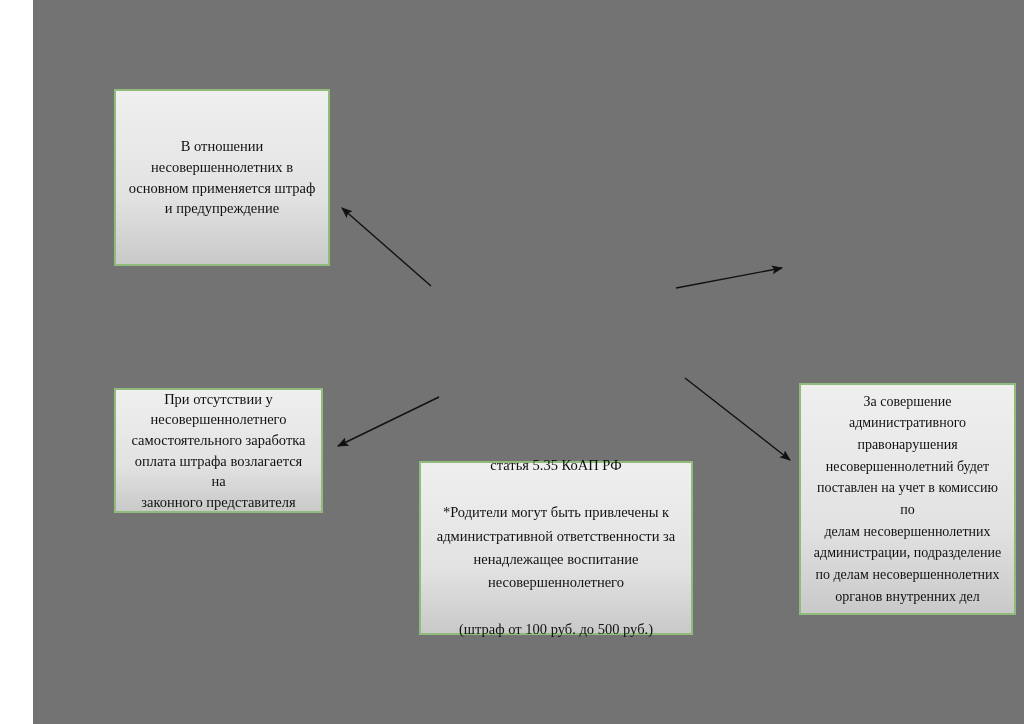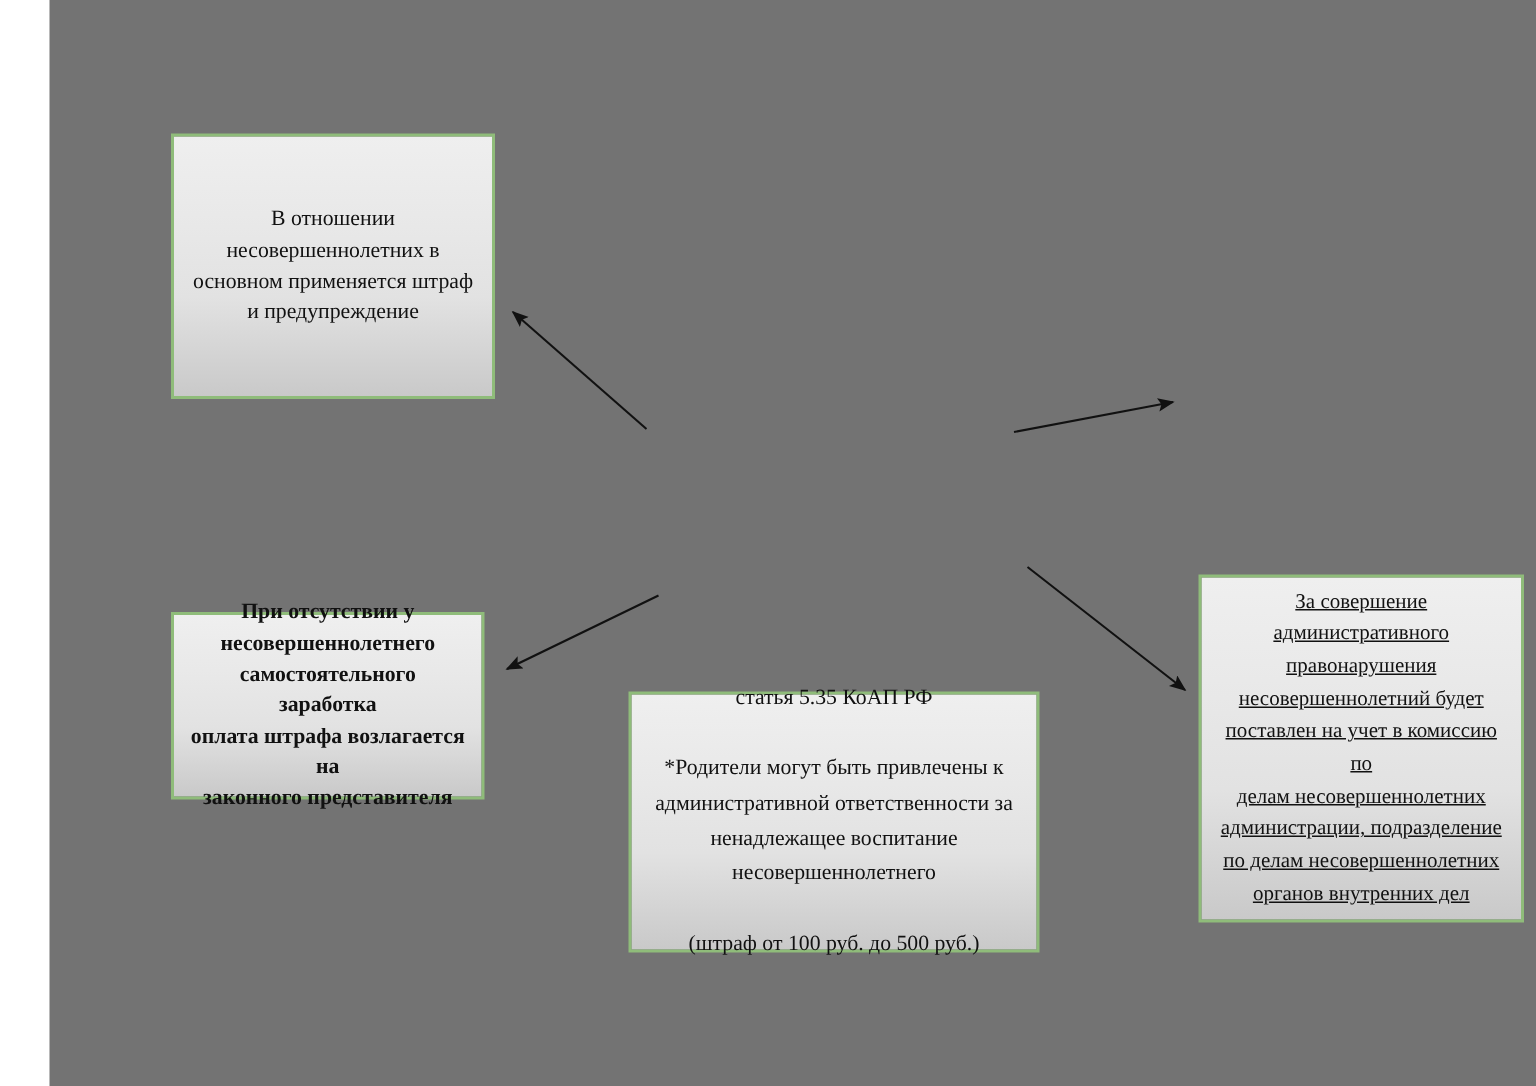--- a/index.html
+++ b/index.html
@@ -35,23 +35,23 @@
     width: 100%;
     white-space: pre-line;
   }
   .node-center {
     border: 3px solid #f5c431;
     background: linear-gradient(to bottom, #ececec 0%, #e6e6e6 40%, #dcdcdc 62%, #bcbcbc 100%);
   }
   .n-top-left    { left: 81px;  top: 89px;  width: 216px; height: 177px; font-size: 14.5px; }
   .n-top-right   { left: 766px; top: 163px; width: 217px; height: 168px; font-size: 16px; }
   .n-center      { left: 414px; top: 259px; width: 214px; height: 165px; font-size: 16px; }
-  .n-bot-left    { left: 81px;  top: 408px; width: 209px; height: 125px; font-size: 14.5px; font-weight: bold; }
+  .n-bot-left    { left: 81px;  top: 388px; width: 209px; height: 125px; font-size: 14.5px; }
   .n-bot-center  { left: 386px; top: 461px; width: 274px; height: 174px; font-size: 14.5px; }
-  .n-bot-right   { left: 766px; top: 383px; width: 217px; height: 232px; font-size: 14px; text-decoration: underline; }
+  .n-bot-right   { left: 766px; top: 383px; width: 217px; height: 232px; font-size: 14px; }
 
   .n-center .txt { line-height: 1.75; }
   .n-top-right .txt { line-height: 2.3; }
   .n-bot-center .txt { line-height: 1.62; }
   .n-bot-right .txt { line-height: 1.55; }
 
   #arrows {
     position: absolute;
     left: 0; top: 0;
     width: 1024px;

